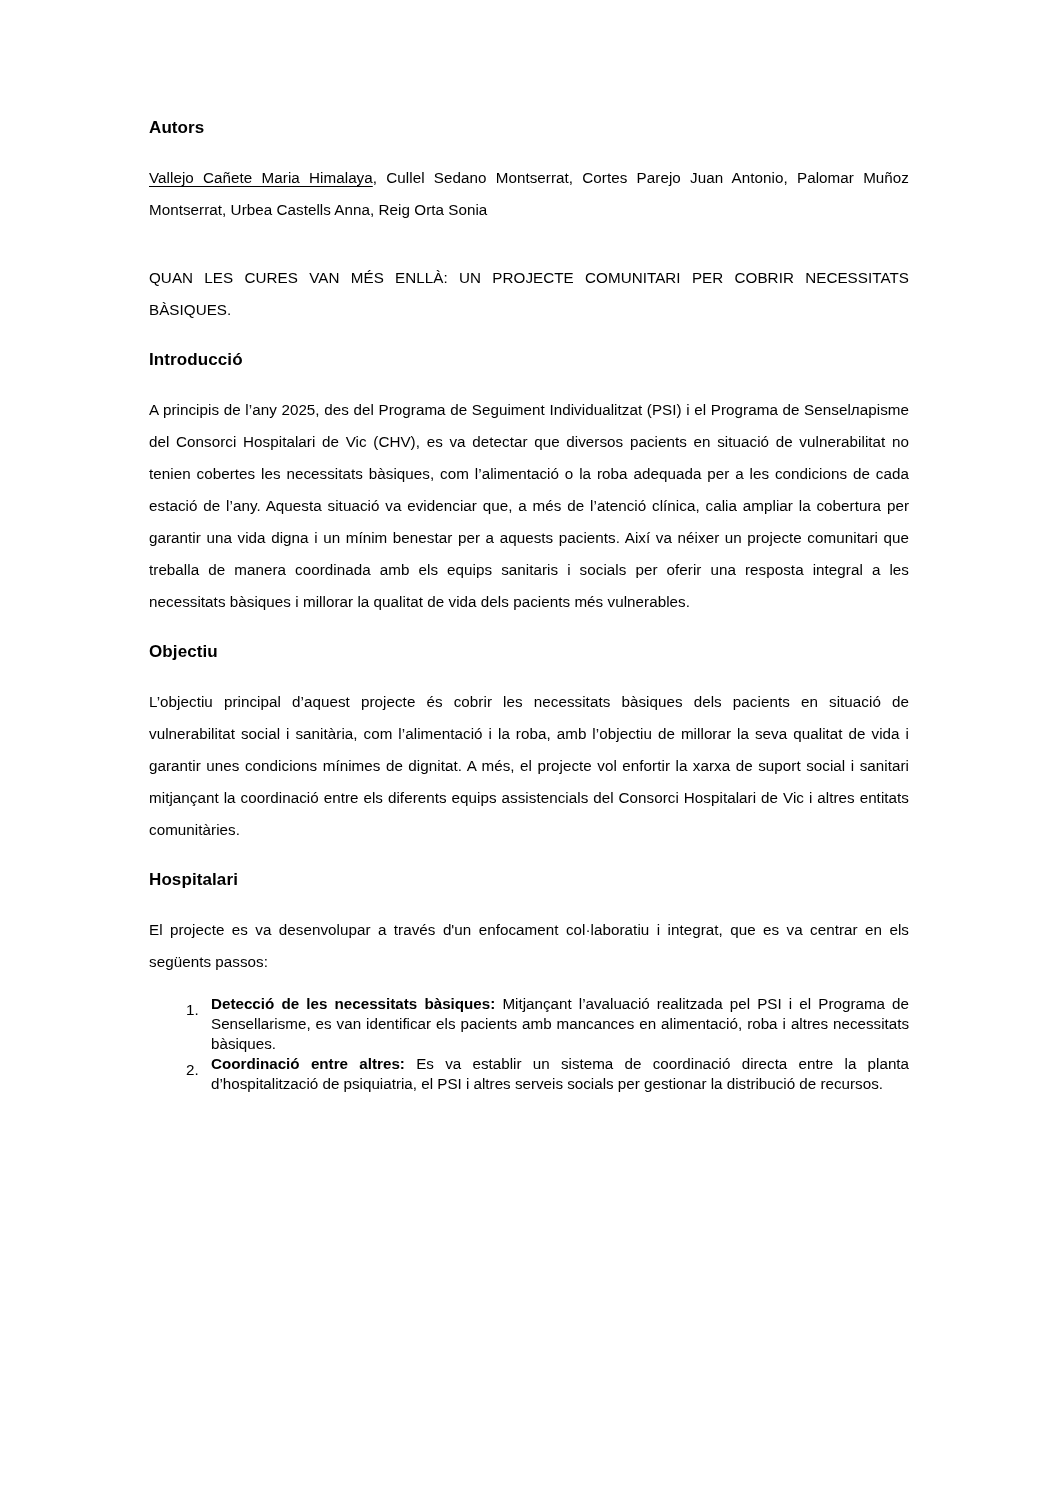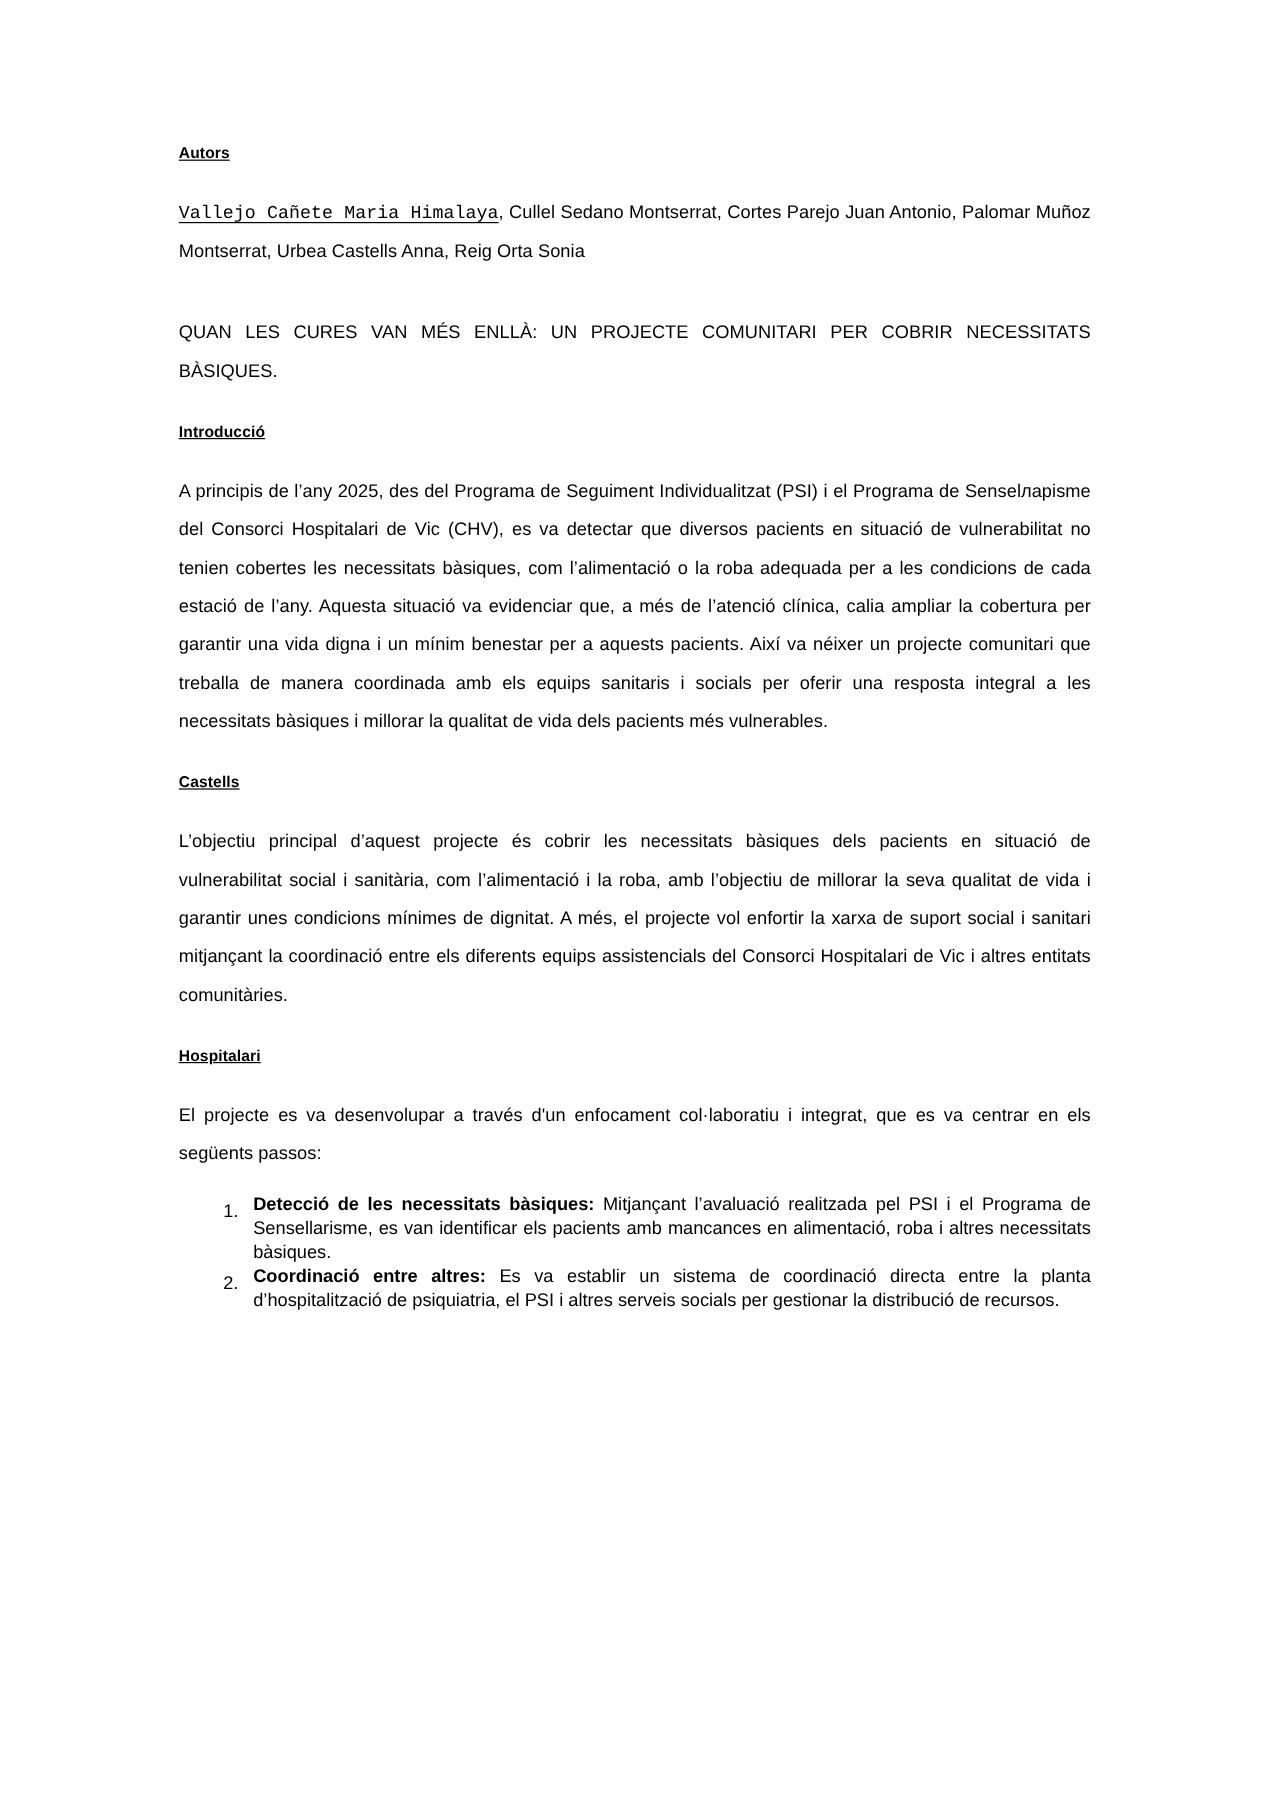--- a/index.html
+++ b/index.html
@@ -22,47 +22,45 @@
     overflow: hidden;
     box-sizing: border-box;
   }
   .content {
     position: absolute;
     left: 149px;
     top: 112px;
     width: 760px;
   }
   h2.section-heading {
-    font-size: 13px;
+    font-size: 17px;
     font-weight: bold;
     line-height: 32px;
     margin: 0;
     padding: 0;
     text-align: left;
     letter-spacing: 0.1px;
-    text-decoration: underline;
   }
   p.body-text {
     font-size: 15.2px;
     font-weight: normal;
     line-height: 32px;
     margin: 0;
     padding: 0;
     text-align: justify;
     text-justify: inter-word;
     letter-spacing: 0.05px;
   }
   .gap-after-heading { height: 18px; }
   .gap-after-para    { height: 18px; }
   .gap-small         { height: 16px; }
 
   .underlined {
     text-decoration: underline;
     text-underline-offset: 3px;
-    font-family: Liberation Mono, monospace;
   }
 
   ol.steps {
     margin: 0;
     padding: 0;
     list-style: none;
     counter-reset: stepcounter;
   }
   ol.steps > li {
     position: relative;
@@ -102,21 +100,21 @@
 
     <div class="gap-after-heading"></div>
     <p class="body-text">QUAN LES CURES VAN MÉS ENLLÀ: UN PROJECTE COMUNITARI PER COBRIR NECESSITATS BÀSIQUES.</p>
     <div class="gap-after-para"></div>
 
     <h2 class="section-heading">Introducció</h2>
     <div class="gap-after-heading"></div>
     <p class="body-text">A principis de l’any 2025, des del Programa de Seguiment Individualitzat (PSI) i el Programa de Senselларisme del Consorci Hospitalari de Vic (CHV), es va detectar que diversos pacients en situació de vulnerabilitat no tenien cobertes les necessitats bàsiques, com l’alimentació o la roba adequada per a les condicions de cada estació de l’any. Aquesta situació va evidenciar que, a més de l’atenció clínica, calia ampliar la cobertura per garantir una vida digna i un mínim benestar per a aquests pacients. Així va néixer un projecte comunitari que treballa de manera coordinada amb els equips sanitaris i socials per oferir una resposta integral a les necessitats bàsiques i millorar la qualitat de vida dels pacients més vulnerables.</p>
     <div class="gap-after-para"></div>
 
-    <h2 class="section-heading">Castells</h2>
+    <h2 class="section-heading">Objectiu</h2>
     <div class="gap-after-heading"></div>
     <p class="body-text">L’objectiu principal d’aquest projecte és cobrir les necessitats bàsiques dels pacients en situació de vulnerabilitat social i sanitària, com l’alimentació i la roba, amb l’objectiu de millorar la seva qualitat de vida i garantir unes condicions mínimes de dignitat. A més, el projecte vol enfortir la xarxa de suport social i sanitari mitjançant la coordinació entre els diferents equips assistencials del Consorci Hospitalari de Vic i altres entitats comunitàries.</p>
     <div class="gap-after-para"></div>
 
     <h2 class="section-heading">Hospitalari</h2>
     <div class="gap-after-heading"></div>
     <p class="body-text">El projecte es va desenvolupar a través d'un enfocament col·laboratiu i integrat, que es va centrar en els següents passos:</p>
     <div class="gap-small"></div>
 
     <ol class="steps">

